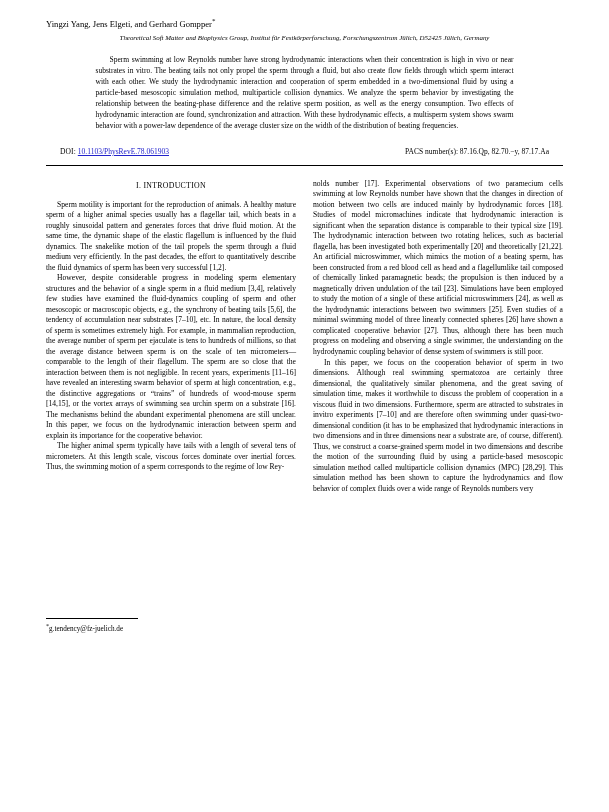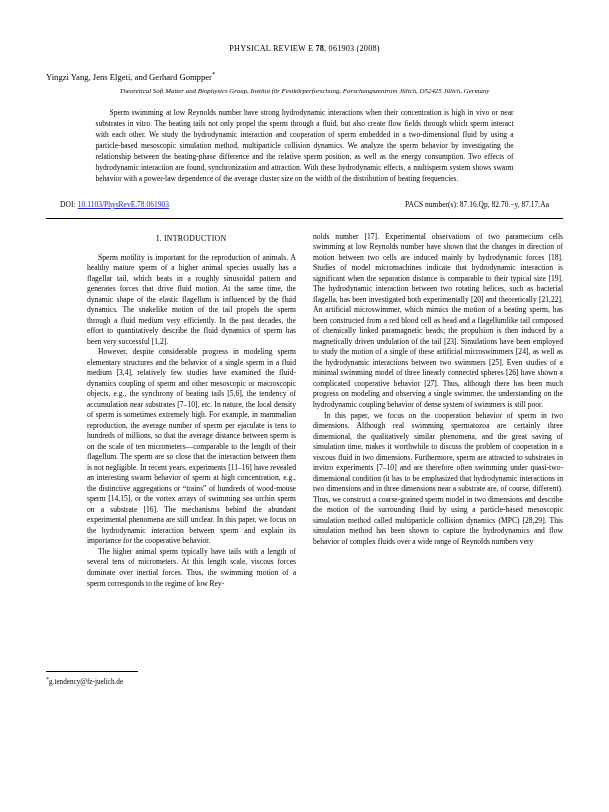--- a/index.html
+++ b/index.html
@@ -122,31 +122,28 @@
     width: 92px;
     height: 1px;
     background: #000;
     margin-bottom: 3px;
   }
   .footnote {
     font-size: 7.2px;
   }
   .footnote sup { font-size: 6px; vertical-align: super; }
 
-  .col-left-inner { min-height: 455px; position: relative; margin-left: 41px; }
+  .col-left-inner { min-height: 455px; position: relative; }
   a { color: #2222cc; }
 </style>
 </head>
 <body>
 
 <div class="page">
 
-  <div class="journal-header">
-    <span>PHYSICAL REVIEW E </span><span class="bold">78</span><span>, 061903 (2008)</span>
-  </div>
 
 
   <div class="authors">
     <span>Yingzi Yang, Jens Elgeti, and Gerhard Gompper</span><sup>*</sup>
   </div>
 
   <div class="affiliation">Theoretical Soft Matter and Biophysics Group, Institut für Festkörperforschung, Forschungszentrum Jülich, D52425 Jülich, Germany</div>
 
 
   <div class="abstract">

